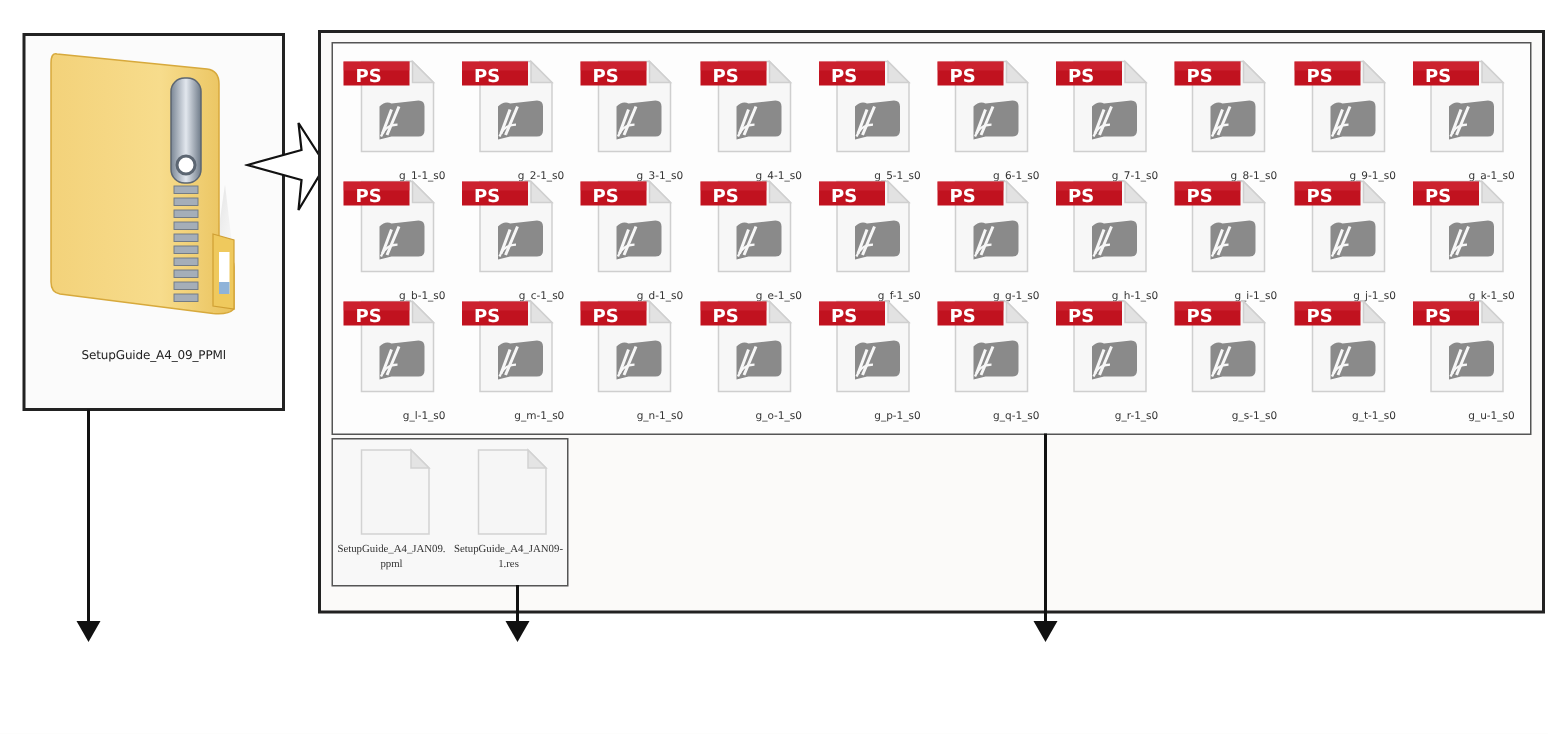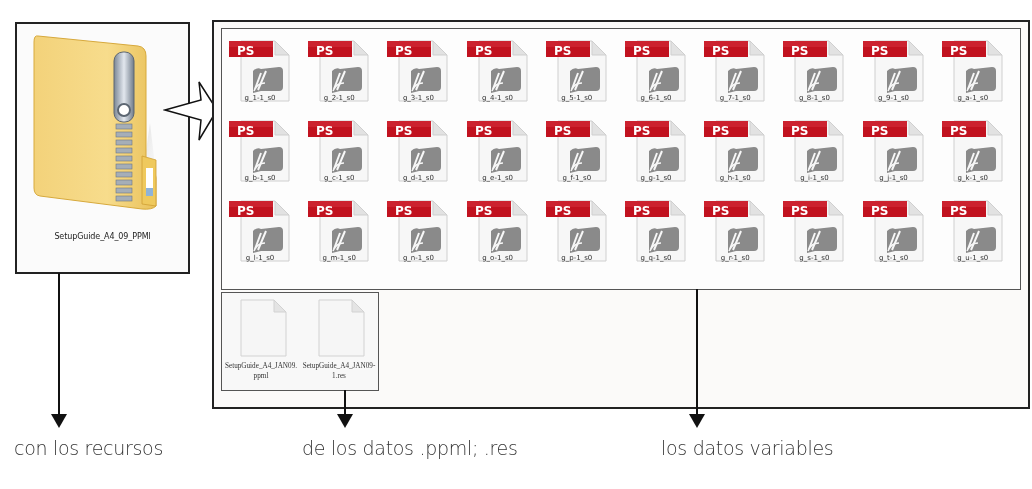--- a/index.html
+++ b/index.html
@@ -12,21 +12,21 @@
   #left-box { left: 15px; top: 22px; width: 175px; height: 252px; border: 2px solid #222; background: #fbfbfb; }
   #outer-box { left: 212px; top: 20px; width: 818px; height: 389px; border: 2px solid #222; background: #fbfaf9; }
   #ps-box { left: 221px; top: 28px; width: 800px; height: 262px; border: 1.5px solid #555; background: #fdfdfd; }
   #res-box { left: 221px; top: 292px; width: 158px; height: 99px; border: 1.5px solid #555; background: #f8f8f8; }
 
   .folder { position: absolute; left: 30px; top: 28px; width: 130px; height: 190px; }
   .folder-label { position: absolute; left: 15px; width: 175px; top: 232px; text-align: center; font-size: 8px; color: #222; letter-spacing: -0.1px; }
 
   .ps-item { position: absolute; width: 74px; height: 80px; }
   .ps-icon { position: absolute; left: 4px; top: 0; width: 66px; height: 68px; }
-  .ps-label { position: absolute; left: 0; top: 57px; width: 74px; text-align: center; font-size: 7px; color: #333; }
+  .ps-label { position: absolute; left: 0; top: 76px; width: 74px; text-align: right; font-size: 7px; color: #333; }
 
   .doc-item { position: absolute; width: 74px; height: 95px; }
   .doc-icon { position: absolute; left: 14px; top: 4px; width: 50px; height: 60px; }
   .doc-label { position: absolute; left: 0; top: 67px; width: 74px; text-align: center; font-size: 7.2px; line-height: 10px; color: #333; word-break: break-all; font-family: Liberation Serif, serif; }
 
   .vline { position: absolute; width: 2px; background: #111; }
   .arrowhead { position: absolute; width: 0; height: 0; border-left: 8px solid transparent; border-right: 8px solid transparent; border-top: 14px solid #111; }
 
   .caption { position: absolute; font-family: "DejaVu Sans", sans-serif; font-weight: 300; font-size: 19px; line-height: 25px; color: #333; letter-spacing: -0.3px; }
   .caption span { display: block; white-space: nowrap; }
@@ -494,20 +494,17 @@
 <div class="vline" style="left:58px;top:273px;height:142px"></div>
 <div class="arrowhead" style="left:51px;top:414px"></div>
 
 <div class="vline" style="left:344px;top:390px;height:25px"></div>
 <div class="arrowhead" style="left:337px;top:414px"></div>
 
 <div class="vline" style="left:696px;top:289px;height:126px"></div>
 <div class="arrowhead" style="left:689px;top:414px"></div>
 
 <div class="caption" style="left:14px;top:436px">
-  <span>con los recursos</span>
 </div>
 <div class="caption" style="left:302px;top:436px">
-  <span>de los datos .ppml; .res</span>
 </div>
 <div class="caption" style="left:661px;top:436px">
-  <span>los datos variables</span>
 </div>
 
 </body></html>

